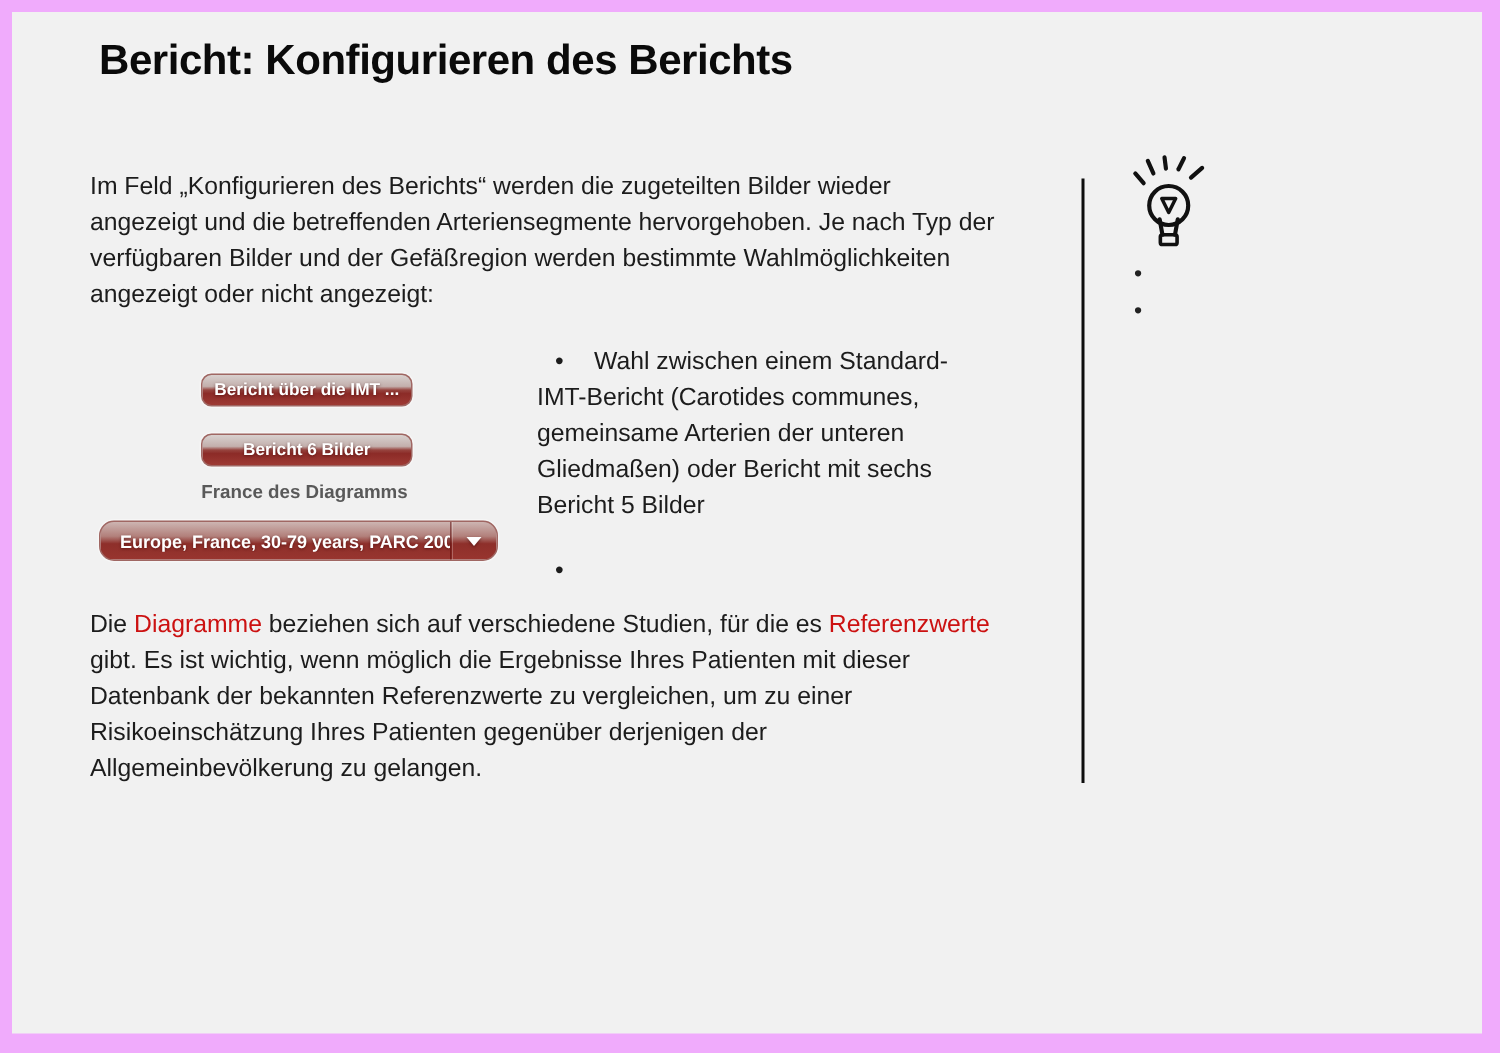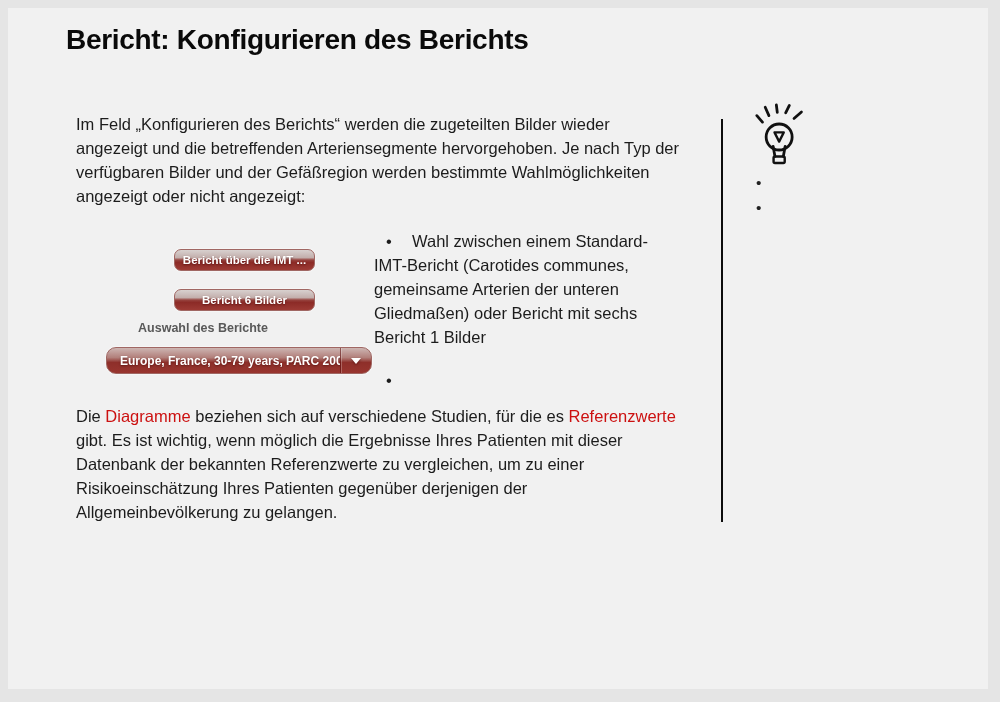--- a/index.html
+++ b/index.html
@@ -1,39 +1,38 @@
 <!DOCTYPE html>
 <html><head>
 <meta charset="utf-8">
 <style>
   html,body{margin:0;padding:0;background:#444;}
   .frame{
-    position:relative;width:1000px;height:702px;background:#e5e5e5;
+    position:relative;width:1000px;height:702px;background:#f0abfc;
     font-family:"Liberation Sans","DejaVu Sans",sans-serif;overflow:hidden;
   }
   .panel{position:absolute;left:8px;top:8px;right:12px;bottom:13px;background:#f1f1f1;}
   .abs{position:absolute;}
   .page-title{
     left:66px;top:24px;font-size:28px;font-weight:bold;color:#0a0a0a;
     letter-spacing:-0.3px;
   }
-  .body-text{font-size:16.5px;line-height:24px;color:#1c1c1c;margin-left:16px;}
+  .body-text{font-size:16.5px;line-height:24px;color:#1c1c1c;}
   .intro{left:60px;top:112px;width:606px;}
   .note{left:60px;top:404px;width:608px;}
   .red{color:#cc1111;}
 
   
   .glossy{
     border:1px solid #a06763;border-radius:7px;color:#fff;font-weight:bold;
     text-align:center;background:linear-gradient(to bottom,
       #d8d1cf 0%, #c3afac 38%, #97443f 50%, #8c2b27 62%, #9d3a34 100%);
     text-shadow:0 1px 2px rgba(60,0,0,0.55);
     box-shadow:0 0 0 1px rgba(255,255,255,0.35);
     cursor:pointer;
-    margin-left:40px;
   }
   .shot-btn{left:134px;top:249px;width:139px;height:20px;line-height:20px;font-size:11.5px;}
   .shot-btn2{top:289px;}
   .shot-label{
     left:103px;top:321px;width:200px;text-align:center;
     font-size:12.5px;font-weight:bold;color:#595959;
   }
   .dropdown{
     left:66px;top:347px;width:264px;height:25px;border-radius:10px;
     display:flex;align-items:center;text-align:left;
@@ -70,31 +69,31 @@
 
 <div class="frame">
   <div class="panel"></div>
 
   <div class="abs page-title">Bericht: Konfigurieren des Berichts</div>
 
   <div class="abs body-text intro">Im Feld „Konfigurieren des Berichts“ werden die zugeteilten Bilder wieder angezeigt und die betreffenden Arteriensegmente hervorgehoben. Je nach Typ der verfügbaren Bilder und der Gefäßregion werden bestimmte Wahlmöglichkeiten angezeigt oder nicht angezeigt:</div>
 
   <div class="abs glossy shot-btn">Bericht über die IMT ...</div>
   <div class="abs glossy shot-btn shot-btn2">Bericht 6 Bilder</div>
-  <div class="abs shot-label">Auswahl des Berichte</div>
+  <div class="abs shot-label">France des Diagramms</div>
   <div class="abs glossy dropdown">
     <span class="dd-value">Europe, France, 30-79 years, PARC 2009 (Mean)</span>
     <span class="dd-arrow">
       <span class="tri"></span>
     </span>
   </div>
 
   <div class="abs body-text option option1">
     <span class="dot">•</span>
-    <span>Wahl zwischen einem Standard-IMT-Bericht (Carotides communes, gemeinsame Arterien der unteren Gliedmaßen) oder Bericht mit sechs Bericht 1 Bilder</span>
+    <span>Wahl zwischen einem Standard-IMT-Bericht (Carotides communes, gemeinsame Arterien der unteren Gliedmaßen) oder Bericht mit sechs Bericht 5 Bilder</span>
   </div>
   <div class="abs body-text option option2">
     <span class="dot">•</span>
   </div>
 
   <div class="abs body-text note">
     <span>Die </span><span class="red">Diagramme</span><span> beziehen sich auf verschiedene Studien, für die es </span><span class="red">Referenzwerte</span><span> gibt. Es ist wichtig, wenn möglich die Ergebnisse Ihres Patienten mit dieser Datenbank der bekannten Referenzwerte zu vergleichen, um zu einer Risikoeinschätzung Ihres Patienten gegenüber derjenigen der Allgemeinbevölkerung zu gelangen.</span>
   </div>
 
   <div class="abs vline"></div>

